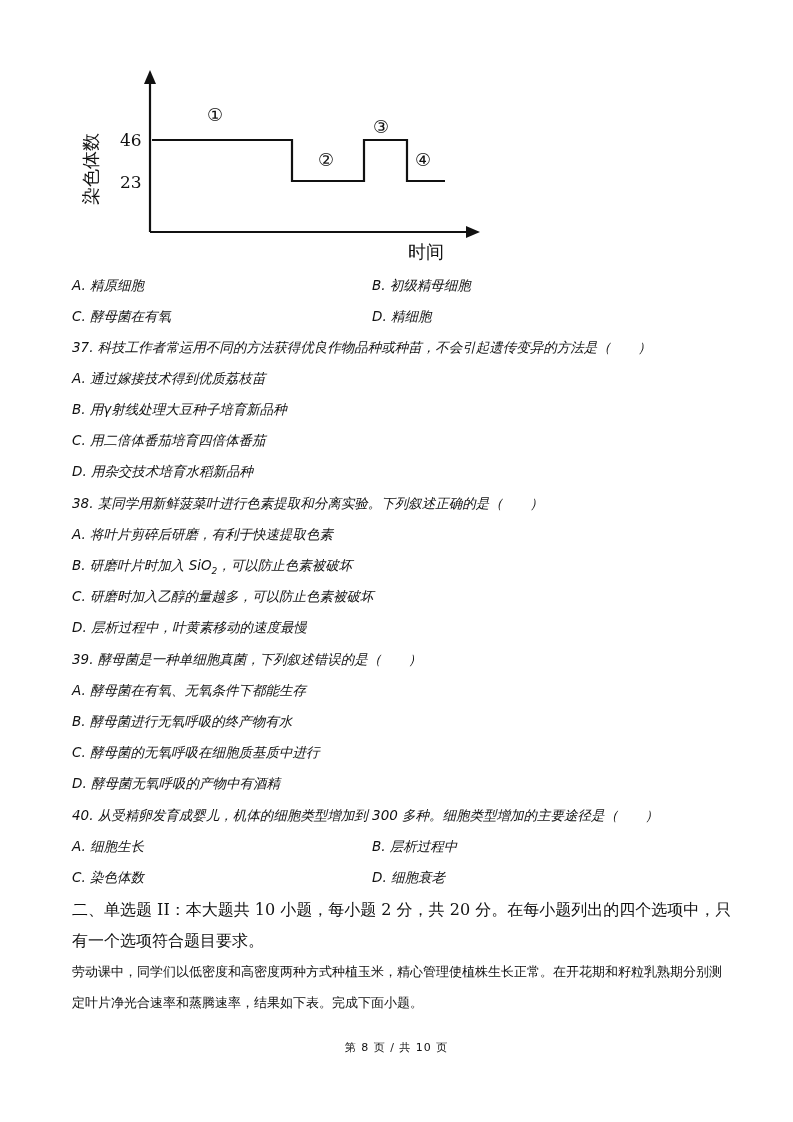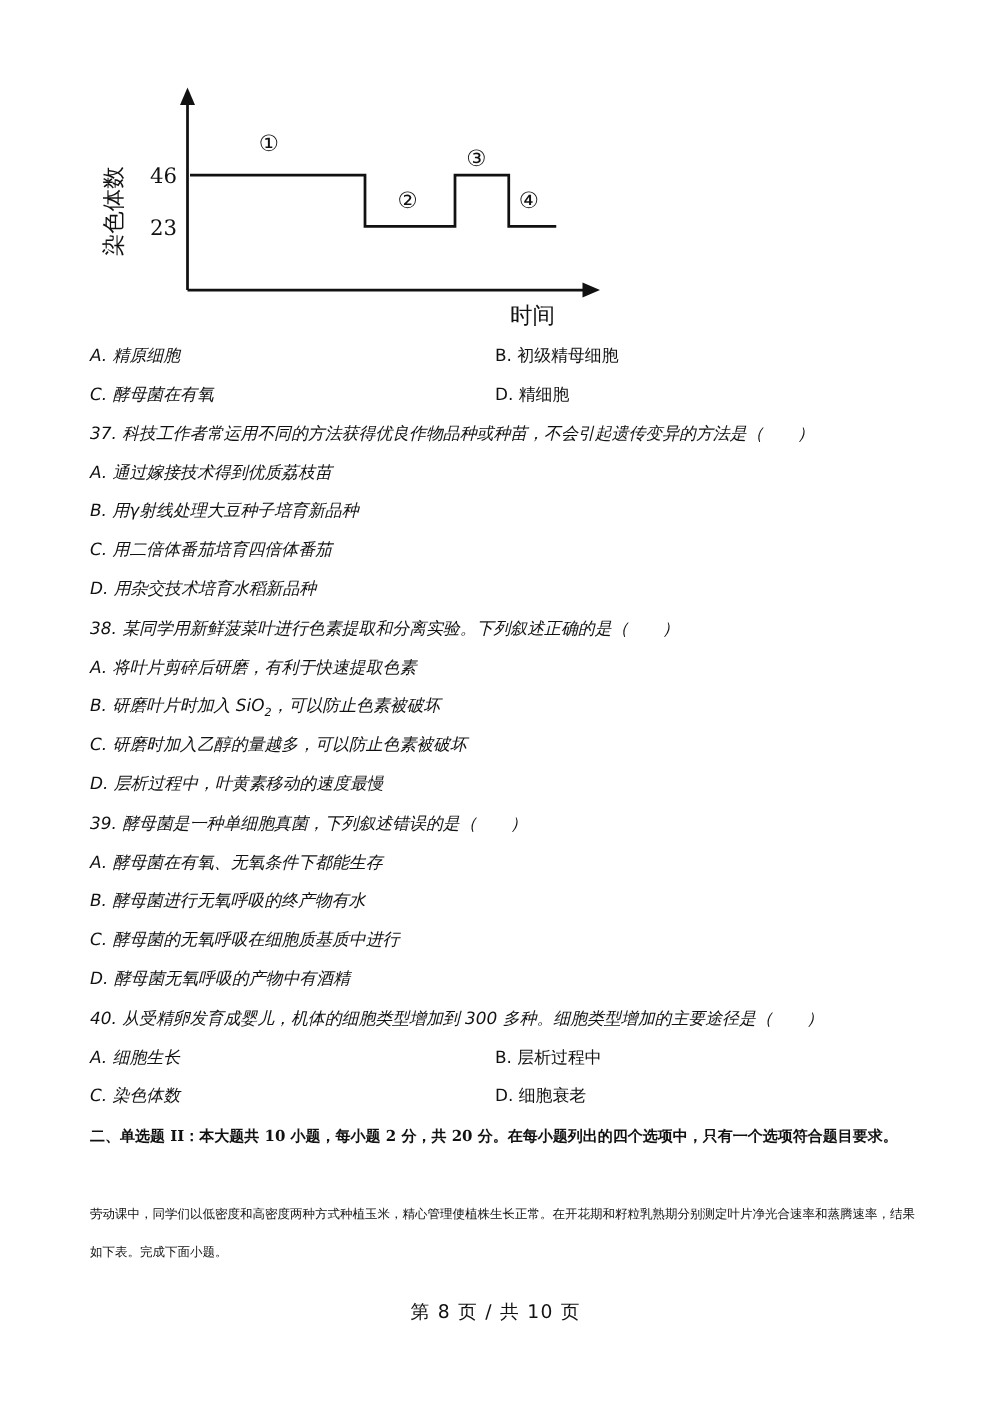--- a/index.html
+++ b/index.html
@@ -4,28 +4,28 @@
 <style>
   html, body { margin: 0; padding: 0; background: #ffffff; }
   body {
     width: 793px; height: 1122px; position: relative; overflow: hidden;
     font-family: "DejaVu Sans", "Liberation Sans", sans-serif;
     color: #111;
   }
   .chart { position: absolute; left: 60px; top: 60px; width: 440px; height: 210px; }
   .chart svg { width: 440px; height: 210px; display: block; }
   .line { position: absolute; left: 72px; font-size: 13.5px; line-height: 20px; white-space: nowrap; font-style: italic; }
-  .col2 { position: absolute; left: 396px; font-size: 13.5px; line-height: 20px; white-space: nowrap; }
+  .col2 { position: absolute; left: 372px; font-size: 13.5px; line-height: 20px; white-space: nowrap; font-style: italic; }
   .section {
     position: absolute; left: 72px; width: 660px;
     font-family: "DejaVu Serif", "Liberation Serif", serif;
-    font-weight: bold; font-size: 12px; line-height: 31px;
+    font-weight: normal; font-size: 16px; line-height: 31px;
   }
-  .para { position: absolute; left: 72px; width: 660px; font-size: 10px; line-height: 31px; }
-  .footer { position: absolute; top: 1040px; left: 0; width: 793px; text-align: center; font-size: 15px; letter-spacing: 1px; }
+  .para { position: absolute; left: 72px; width: 660px; font-size: 13px; line-height: 31px; }
+  .footer { position: absolute; top: 1040px; left: 0; width: 793px; text-align: center; font-size: 11px; letter-spacing: 1px; }
   sub { font-size: 9px; }
 </style>
 </head>
 <body>
 
 <div class="chart">
   <svg viewBox="0 0 440 210" xmlns="http://www.w3.org/2000/svg">
 
     <line x1="90" y1="172" x2="90" y2="20" stroke="#111" stroke-width="2.2"></line>
     <polygon points="84,24 96,24 90,10" fill="#111"></polygon>

